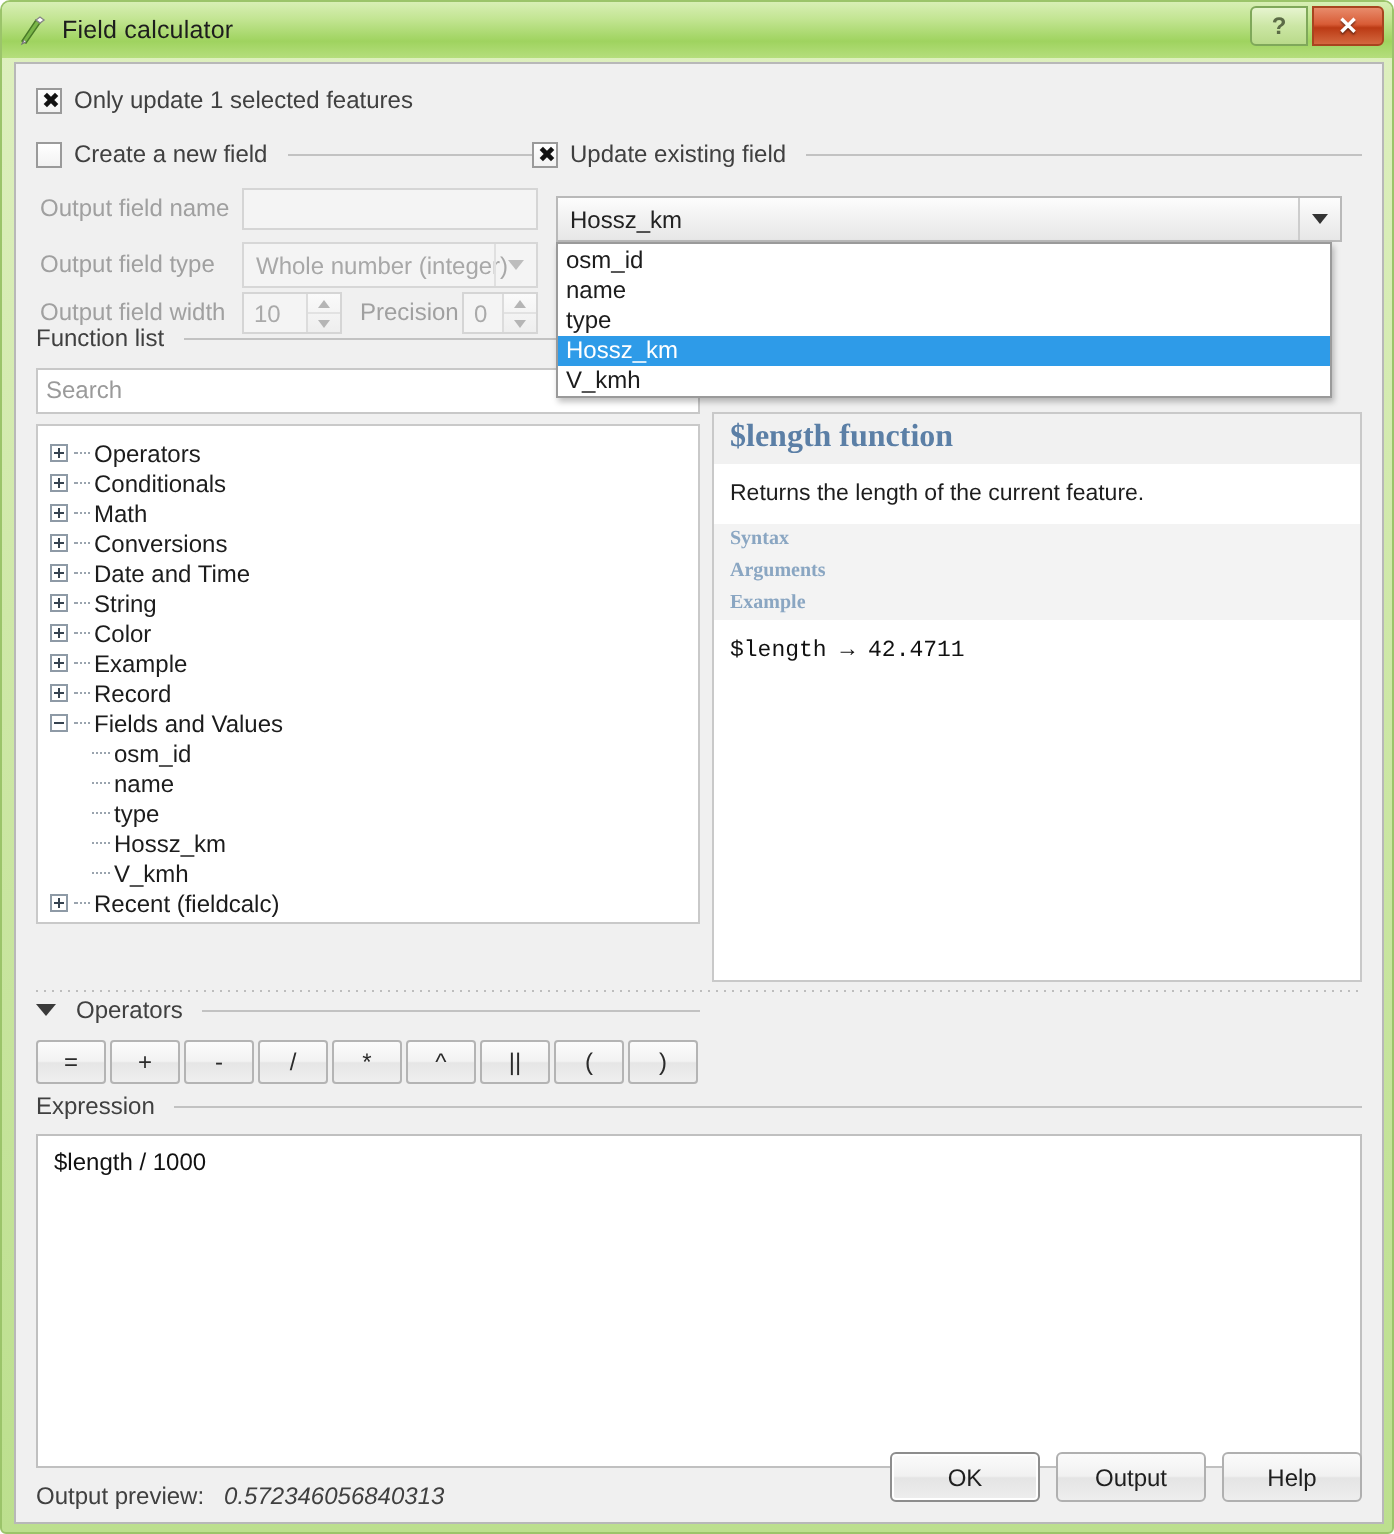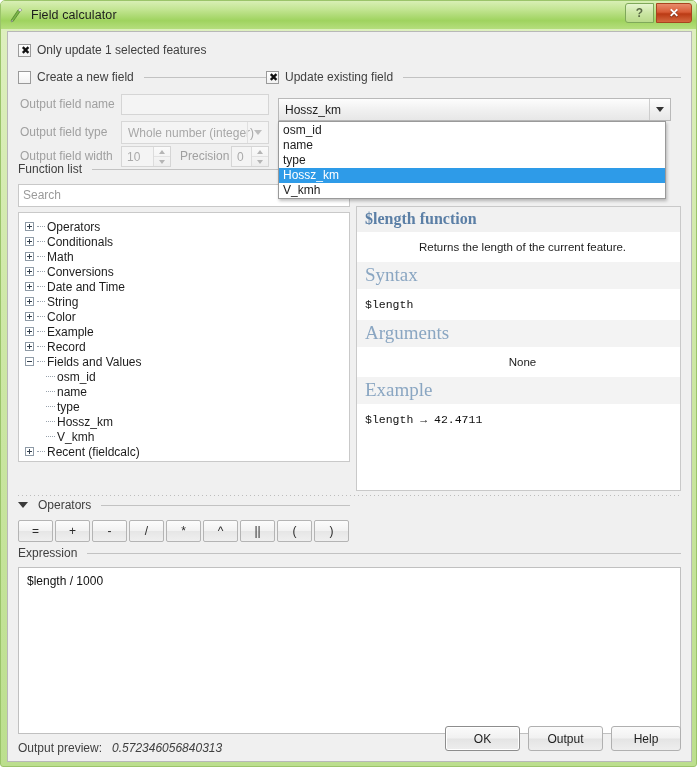--- a/index.html
+++ b/index.html
@@ -281,33 +281,32 @@
     font-family: "Liberation Serif", serif;
     font-size: 16px;
     font-weight: bold;
     color: #5b7fa6;
     background: #f1f1f1;
     padding: 3px 8px 4px 8px;
     margin: 0;
   }
   .help-h2 {
     font-family: "Liberation Serif", serif;
-    font-size: 19px;
-    font-weight: normal;
+    font-size: 10px;
+    font-weight: bold;
     color: #8aa6c2;
     background: #f3f3f3;
     padding: 2px 8px 3px 8px;
     margin: 0;
   }
   .help-p {
     font-size: 11.5px;
     color: #1d1d1d;
     padding: 9px 0 9px 8px;
     margin: 0;
-    text-align: center;
   }
   .help-code {
     font-family: "Liberation Mono", monospace;
     font-size: 11.5px;
     color: #111;
     padding: 9px 8px 9px 8px;
     margin: 0;
   }
 
   
@@ -574,23 +573,21 @@
           </div>
 
         </div>
       </div>
     </div>
 
     <div class="helppane" style="position:absolute; left:348px; top:174px; width:325px; height:285px;">
       <div class="help-h1">$length function</div>
       <div class="help-p">Returns the length of the current feature.</div>
       <div class="help-h2">Syntax</div>
-      <div class="help-code">$length</div>
       <div class="help-h2">Arguments</div>
-      <div class="help-p">None</div>
       <div class="help-h2">Example</div>
       <div class="help-code">$length → 42.4711</div>
     </div>
 
     <div class="splitter" style="position:absolute; left:10px; top:460px; width:663px;"></div>
 
     <div style="position:absolute; left:10px; top:466px; width:332px;">
       <div class="gb-title">
         <span class="collapse-tri"></span>
         <span class="label">Operators</span>

